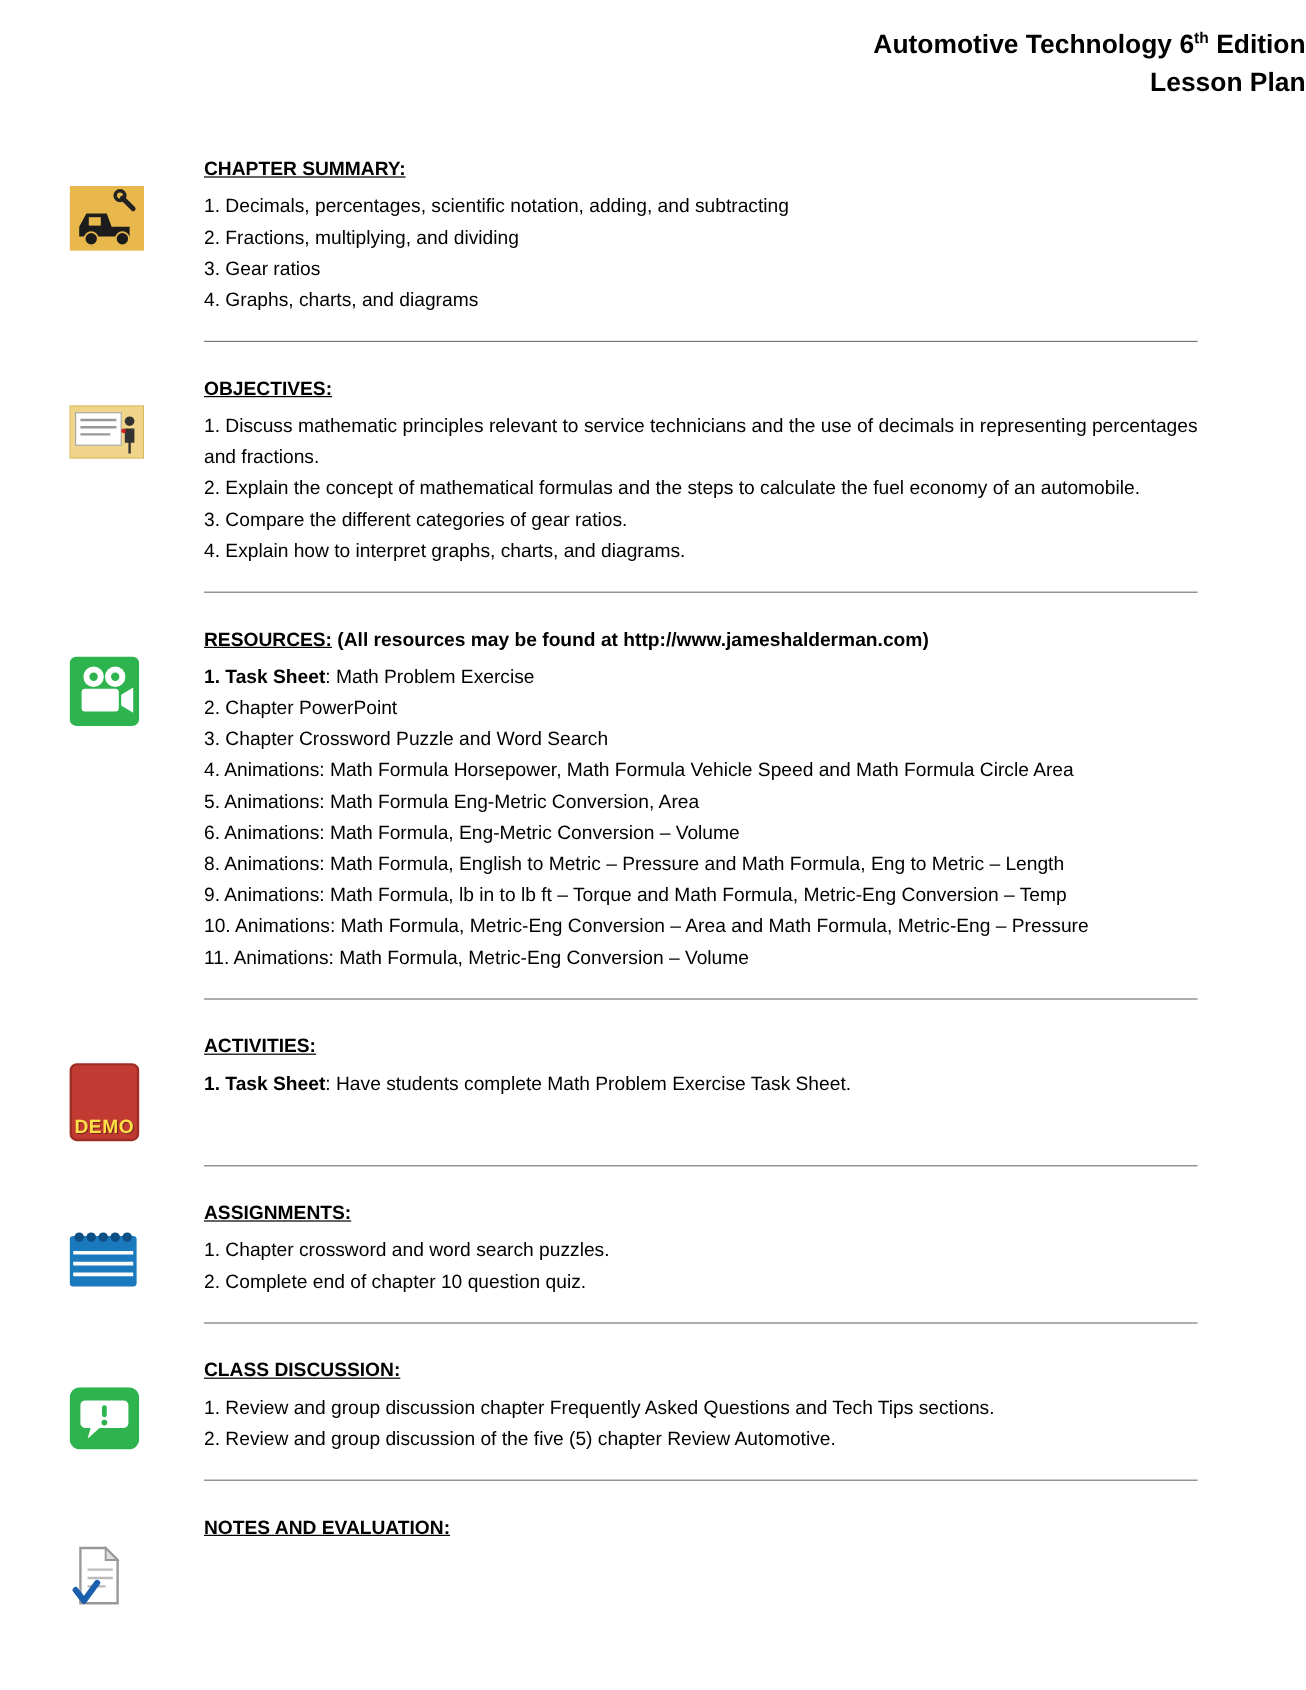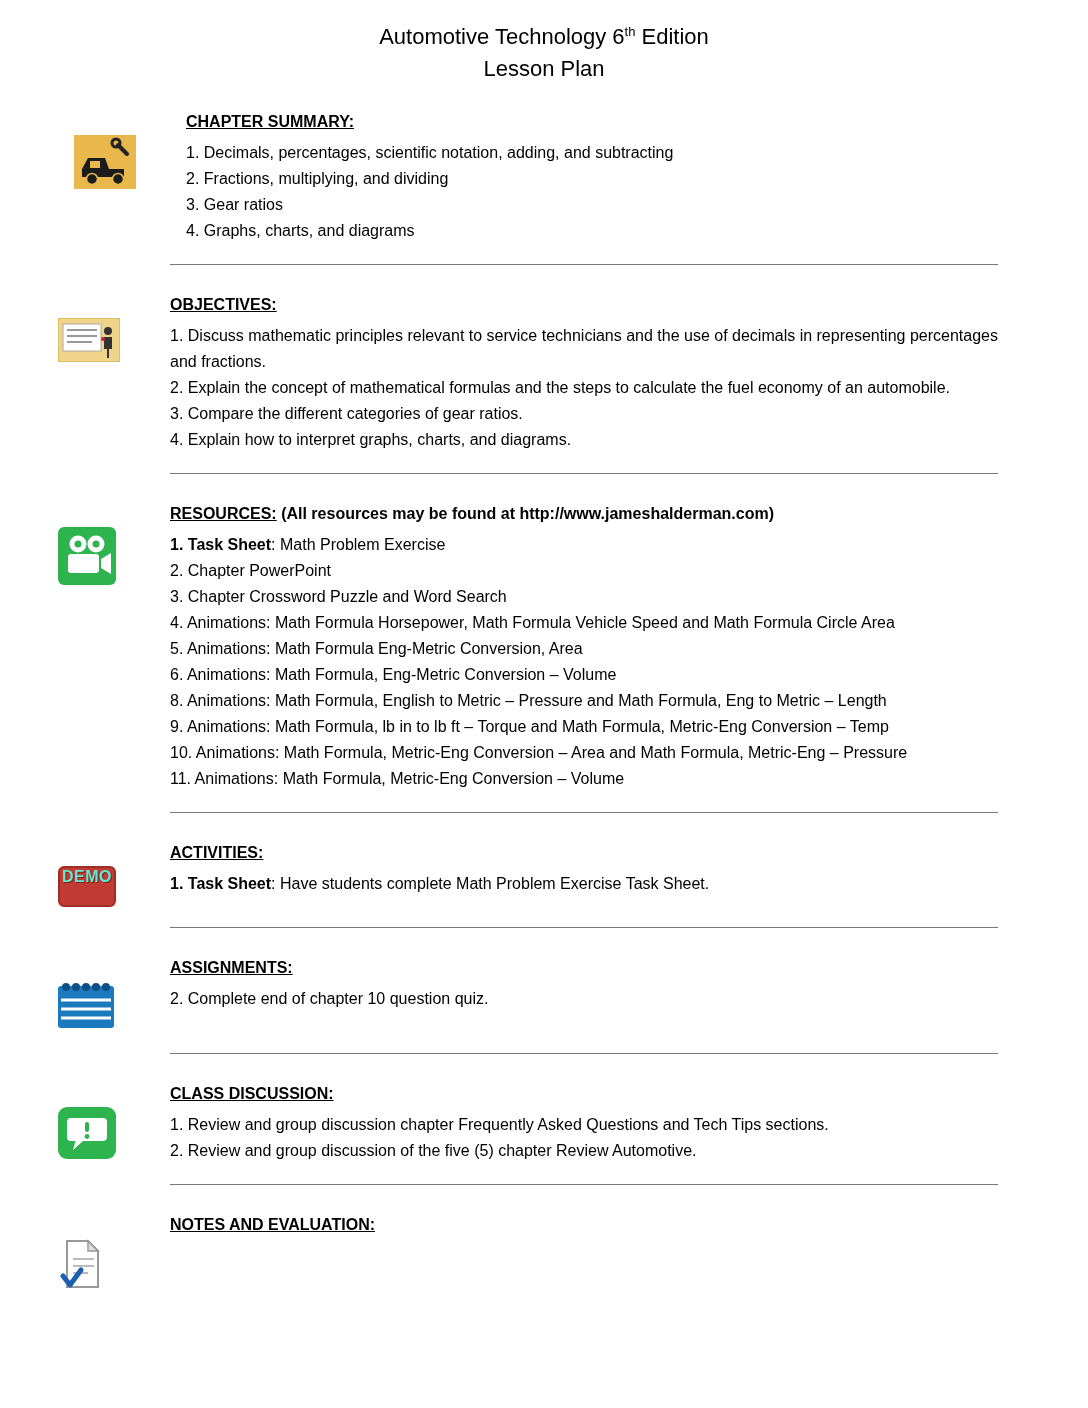--- a/index.html
+++ b/index.html
@@ -1,41 +1,41 @@
 <!DOCTYPE html>
 <html><head>
 <meta charset="utf-8">
 <style>
   * { margin:0; padding:0; box-sizing:border-box; }
   html,body { background:#ffffff; }
   body { font-family:"Liberation Sans", sans-serif; color:#000; }
   .page { width:1088px; min-height:1408px; background:#fff; padding-top:16px; position:relative; overflow:hidden; }
 
-  .title-block { text-align:center; font-weight:normal; font-size:22px; line-height:32px; }
+  .title-block { text-align:right; font-weight:bold; font-size:22px; line-height:32px; }
   .title-block sup { font-size:13px; }
 
   .sec { display:flex; }
-  .sec.first { margin-top:24px;padding-left:16px; }
+  .sec.first { margin-top:44px; }
   .icon-col { flex:0 0 170px; padding-left:58px; padding-top:26px; }
   .content { flex:1; padding-right:90px; font-size:16px; line-height:26px; }
   .heading { font-weight:bold; margin-bottom:5px; }
   .hu { text-decoration:underline; }
   .heading .plain { font-weight:bold; }
   .line { min-height:26px; }
   .b { font-weight:bold; }
   .u { }
 
   hr.rule { border:none; border-top:1px solid #7a7a7a; margin:20px 90px 27px 170px; }
 
   .notes-space { min-height:64px; }
 
   
-  .demo-stamp { width:58px; height:41px; background:#c23b33; border:2px solid #9e2d26;
-    border-radius:6px; color:#5eead4; font-weight:bold; font-size:16px; letter-spacing:0.5px;
-    display:flex; align-items:flex-start; justify-content:center;
+  .demo-stamp { width:58px; height:65px; background:#c23b33; border:2px solid #9e2d26;
+    border-radius:6px; color:#fde047; font-weight:bold; font-size:16px; letter-spacing:0.5px;
+    display:flex; align-items:flex-end; justify-content:center;
     text-shadow:1px 1px 0 #7e221c; }
 </style>
 </head>
 <body>
 
 <div class="page">
 
   <div class="title-block">
     <div><span>Automotive Technology 6</span><sup>th</sup><span> Edition</span></div>
     <div>Lesson Plan</div>
@@ -152,20 +152,21 @@
           <g stroke="#ffffff" stroke-width="3">
             <line x1="3" y1="19" x2="53" y2="19"></line>
             <line x1="3" y1="28" x2="53" y2="28"></line>
             <line x1="3" y1="37" x2="53" y2="37"></line>
           </g>
         </svg>
       </span>
     </div>
     <div class="content">
       <div class="heading"><span class="hu">ASSIGNMENTS:</span></div>
+      <div class="line">1. Chapter crossword and word search puzzles.</div>
       <div class="line">2. Complete end of chapter 10 question quiz.</div>
     </div>
   </div>
 
   <hr class="rule">
 
   <div class="sec">
     <div class="icon-col">
       <span>
         <svg width="58" height="52" viewBox="0 0 58 52">

